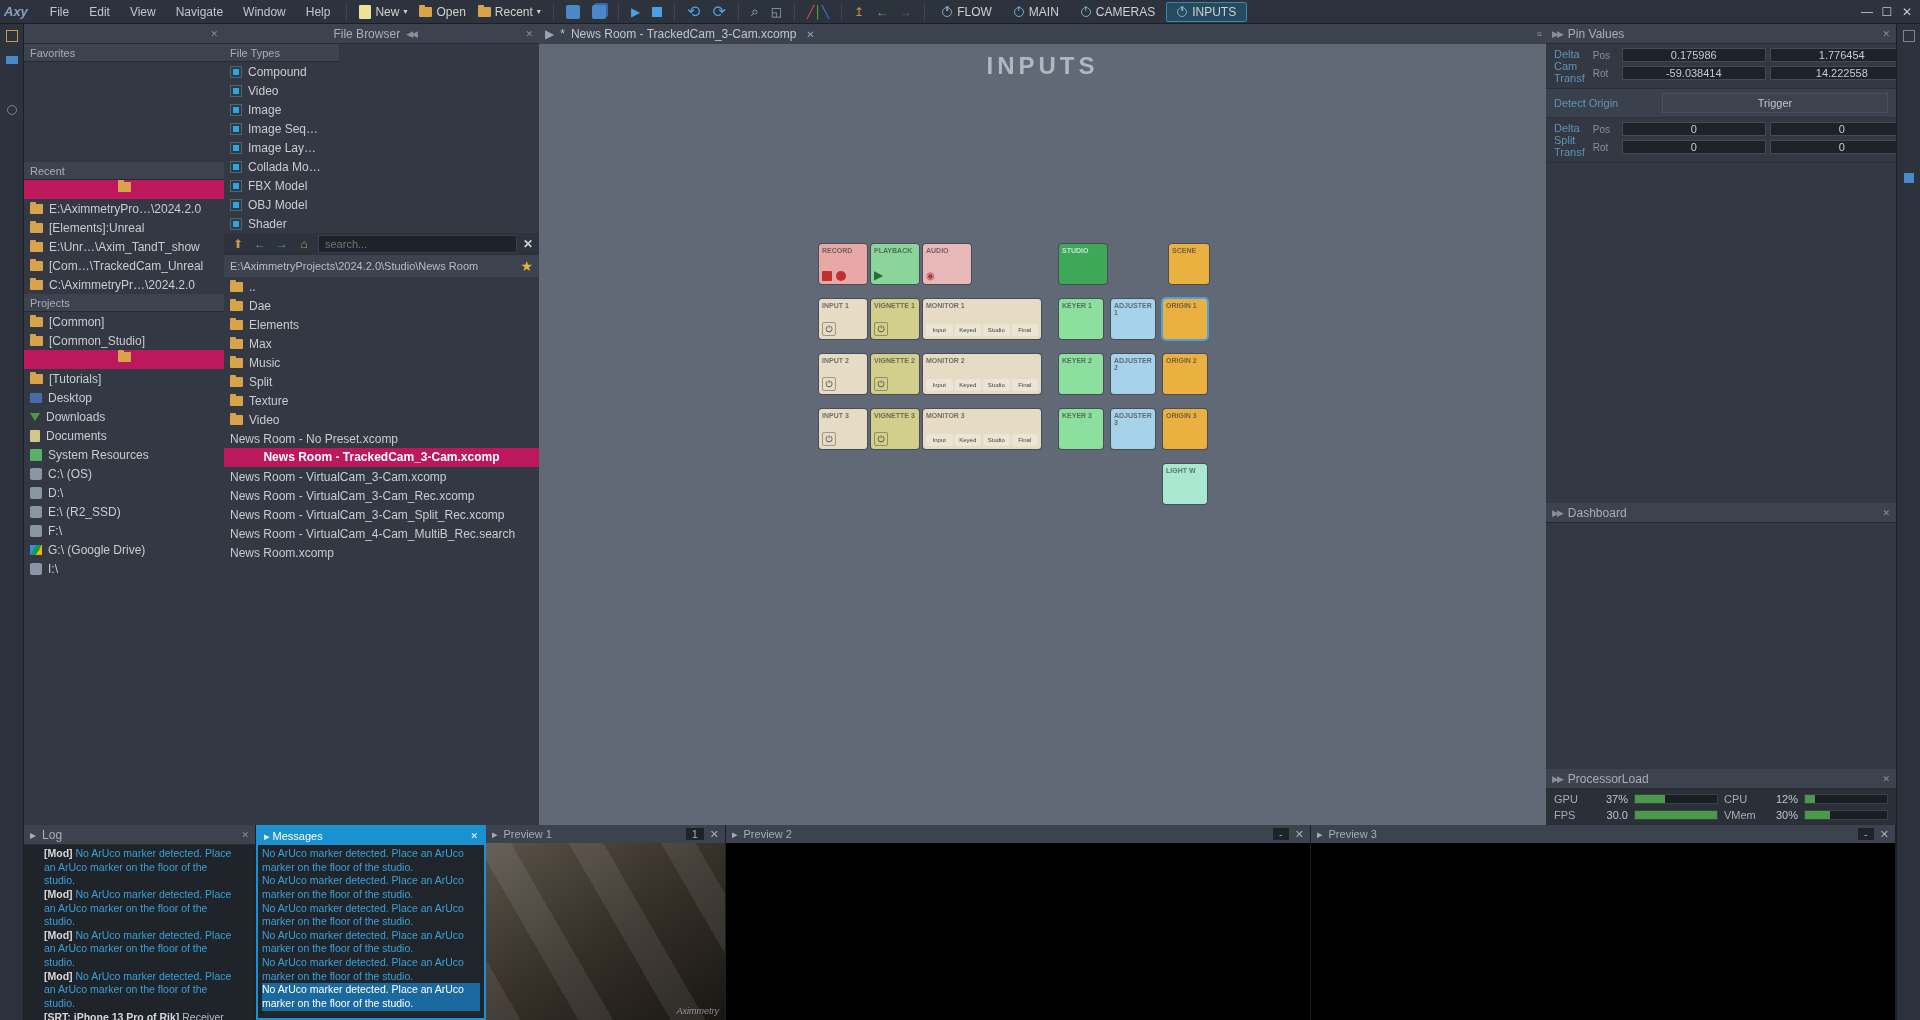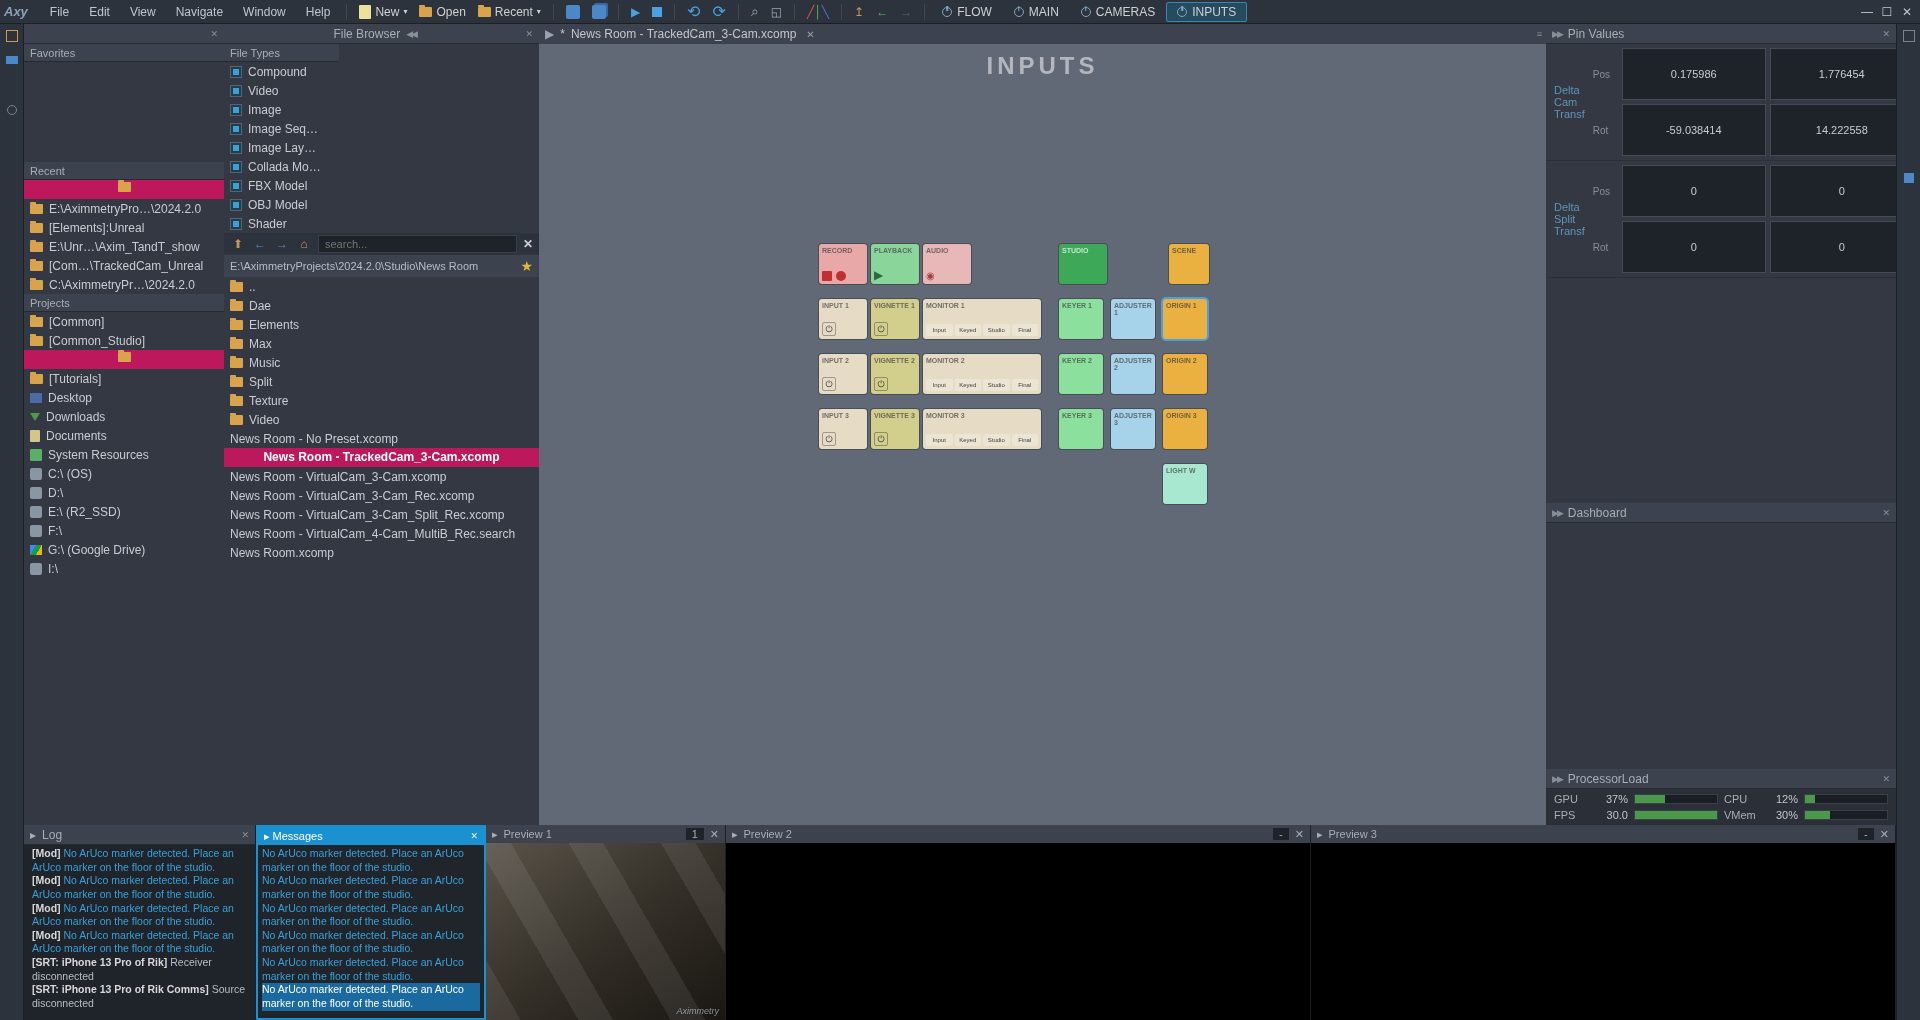--- a/index.html
+++ b/index.html
@@ -79,30 +79,30 @@
 .mbtn{flex:1;font-size:6px;background:rgba(255,255,255,0.25);text-align:center;padding:3px 0;border-radius:2px;}
 .rec-btns{display:flex;gap:4px;margin-top:auto;}
 .sq{width:10px;height:10px;background:#c03030;border-radius:1px;}
 .circ{width:10px;height:10px;background:#c03030;border-radius:50%;}
 
 
 .prop-row { display:flex; align-items:center; padding:4px 8px; gap:8px; border-bottom:1px solid #2a2f38; }
 .prop-row .plabel { width:100px; color:#5f94b8; font-size:11px; }
 .prop-row.alt { background:#3a414c; }
 .prop-sub { width:25px; color:#888e97; font-size:10px; }
-.num-in { flex:1; background:#1e2229; border:1px solid #444a56; color:#c8ccd2; text-align:center; font-size:11px; padding:19px 0; }
+.num-in { flex:1; background:#1e2229; border:1px solid #444a56; color:#c8ccd2; text-align:center; font-size:11px; padding:0 0; }
 .name-in { flex:1; background:#1e2229; border:1px solid #444a56; color:#c8ccd2; padding:3px 6px; font-size:11px; }
 .trigger-btn { flex:1; background:#3d434e; border:1px solid #4a505c; text-align:center; padding:3px; cursor:pointer; color:#c0c5ce; font-size:11px; }
 
 
 .bottom-row { height:195px; display:flex; background:#1e2229; }
 .log-panel { width:232px; display:flex; flex-direction:column; background:#262b32; border-right:1px solid #1c1f25; }
 .msg-panel { width:230px; display:flex; flex-direction:column; background:#262b32; border:2px solid #1a91d0; }
 .preview-panel { flex:1; display:flex; flex-direction:column; background:#000; border-right:1px solid #1c1f25; min-width:0; }
-.log-body { flex:1; overflow:hidden; padding:2px 8px; font-size:10.5px; line-height:1.3; background:#1f242b; }
+.log-body { flex:1; overflow:hidden; padding:2px 20px; font-size:10.5px; line-height:1.3; background:#1f242b; }
 .log-line { color:#3aa0d8; }
 .log-line b { color:#d8d8d8; }
 .log-line .w { color:#b8bcc4; }
 .msg-hdr { background:#1a91d0; color:#fff; height:18px; display:flex; align-items:center; padding:0 6px; font-size:11px; }
 .msg-body { flex:1; overflow:hidden; padding:2px 4px; font-size:10.5px; line-height:1.3; background:#20252c; }
 .msg-line { color:#3aa0d8; }
 .msg-line.sel { background:#1a6aa0; color:#fff; }
 .preview-hdr { height:18px; background:#3d434e; display:flex; align-items:center; padding:0 6px; color:#a8adb6; font-size:11px; gap:6px; }
 .preview-body { flex:1; background:#000; position:relative; overflow:hidden; }
 .preview-body.p1 { background:linear-gradient(145deg,#5a544a 0%,#353028 50%,#1a1612 100%); }
@@ -576,20 +576,24 @@
                 <input class="num-in" value="-0.955594" style="">
               </div>
               <div style="display:flex;gap:4px;padding:2px 8px 4px 0;align-items:center">
                 <span class="prop-sub">Rot</span>
                 <input class="num-in" value="-59.038414" style="">
                 <input class="num-in" value="14.222558" style="">
                 <input class="num-in" value="18.880405" style="">
               </div>
             </div>
           </div>
+          <div class="prop-row alt">
+            <div class="plabel">Detect Origin</div>
+            <div class="trigger-btn">Trigger</div>
+          </div>
           <div style="display:flex;border-bottom:1px solid #2a2f38">
             <div style="width:116px;padding:4px 8px;color:#5f94b8;font-size:11px;display:flex;align-items:center">Delta Split Transf</div>
             <div style="flex:1">
               <div style="display:flex;gap:4px;padding:4px 8px 2px 0;align-items:center">
                 <span class="prop-sub">Pos</span>
                 <input class="num-in" value="0" style="">
                 <input class="num-in" value="0" style="">
                 <input class="num-in" value="0" style="">
               </div>
               <div style="display:flex;gap:4px;padding:2px 8px 4px 0;align-items:center">

